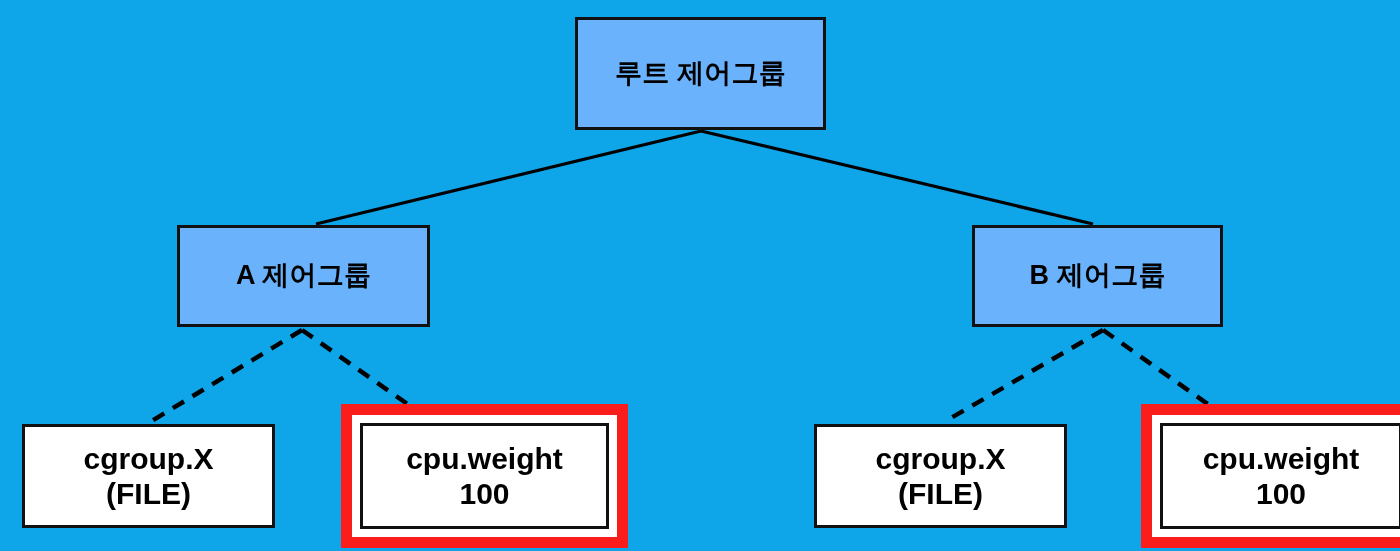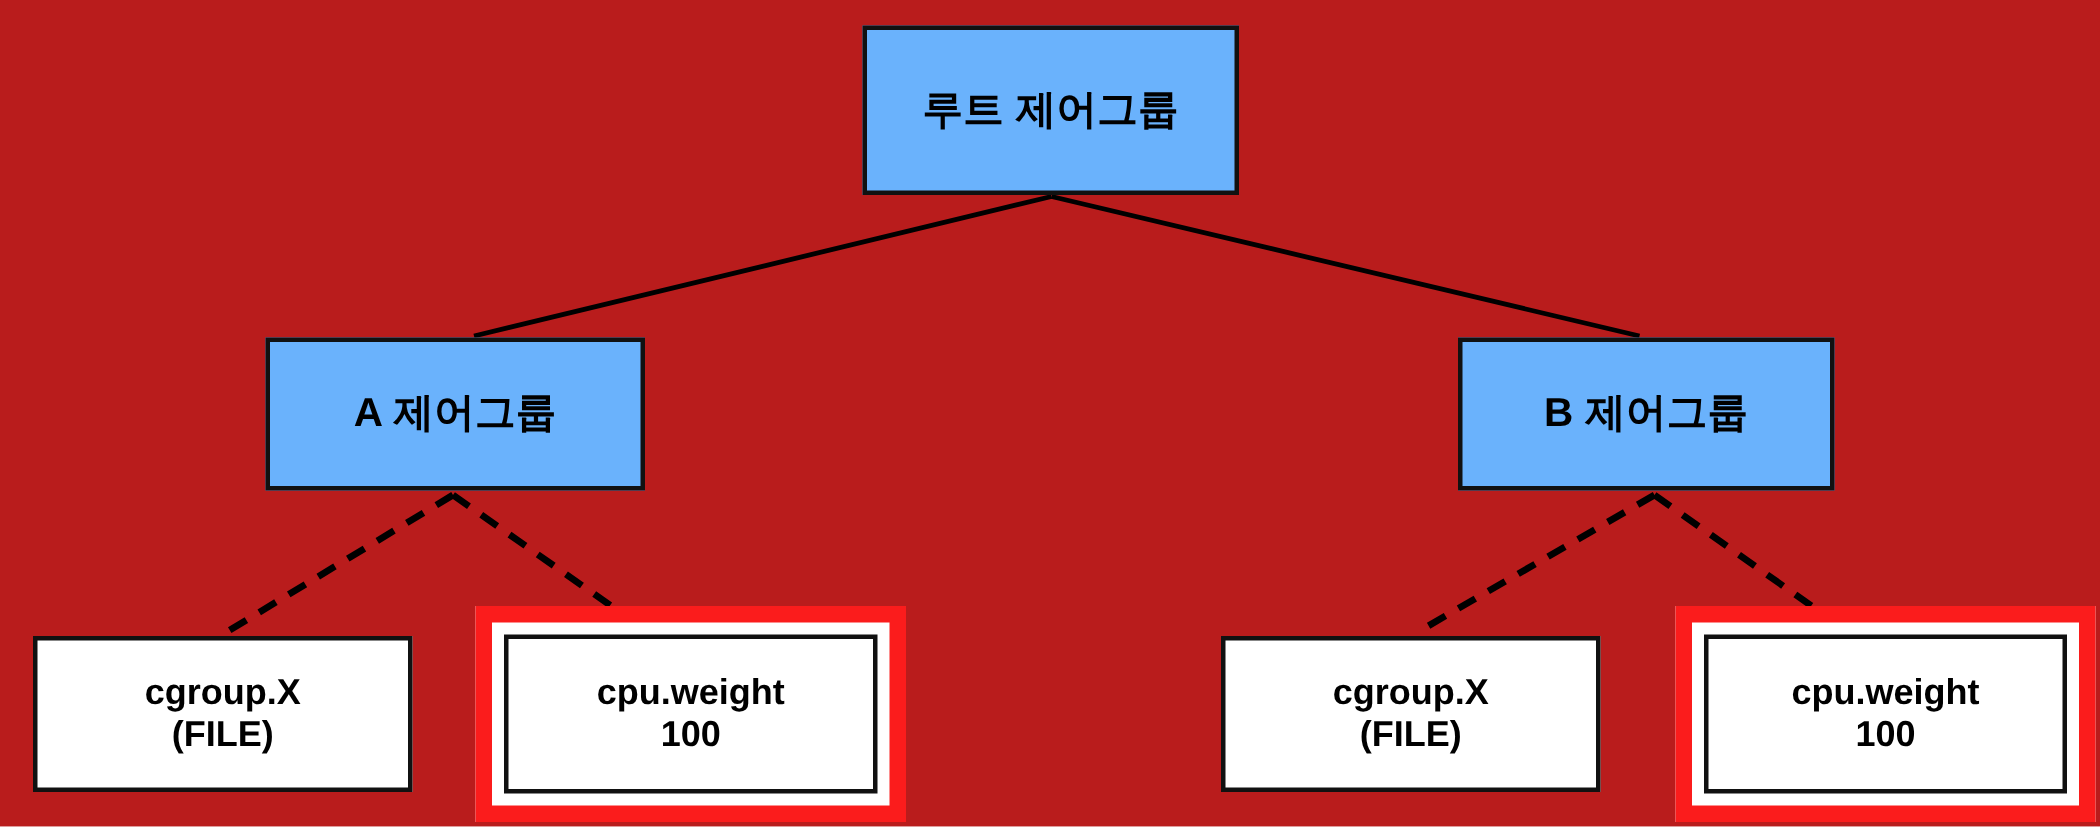--- a/index.html
+++ b/index.html
@@ -7,21 +7,21 @@
     padding: 0;
     background: #ffffff;
   }
   body {
     font-family: "Liberation Sans", "DejaVu Sans", sans-serif;
   }
   #canvas {
     position: relative;
     width: 1400px;
     height: 551px;
-    background: #b91c1c;
+    background: #0ea5e9;
     overflow: hidden;
   }
   #edges {
     position: absolute;
     left: 0;
     top: 0;
     width: 1400px;
     height: 551px;
     pointer-events: none;
   }
@@ -40,28 +40,29 @@
   }
   .node.group {
     background: #6AB2FC;
     border: 3px solid #111111;
     font-size: 27px;
     letter-spacing: 0.2px;
   }
   .node.file {
     background: #ffffff;
     border: 3px solid #111111;
-    font-size: 24px;
+    font-size: 30px;
   }
   .hl-wrap {
     position: absolute;
     box-sizing: border-box;
     background: #ffffff;
     border: 11px solid #FB1C1C;
     z-index: 2;
+    margin-left: 24px;
   }
   .hl-wrap > .node.file {
     position: absolute;
     left: 8px;
     top: 8px;
     right: 8px;
     bottom: 8px;
     width: auto;
     height: auto;
   }

